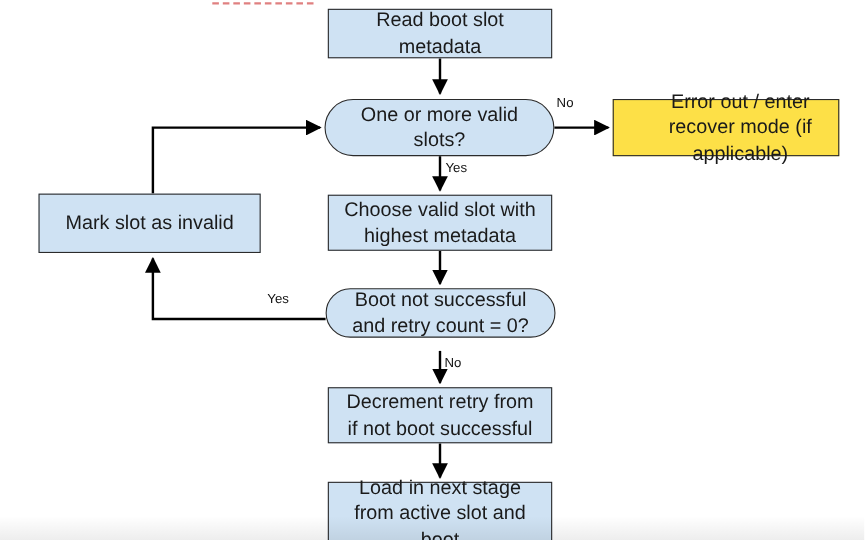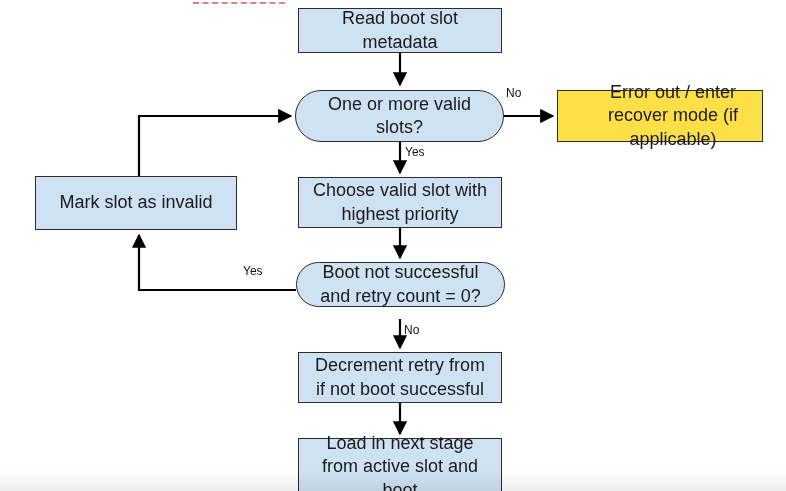--- a/index.html
+++ b/index.html
@@ -78,21 +78,21 @@
       <path d="M400,403 L400,434" marker-end="url(#ah)"></path>
     </g>
   </svg>
 
   <div class="node node-blue" style="left:298px; top:8px; width:204px; height:45px;">Read boot slot metadata</div>
 
   <div class="node node-blue stadium" style="left:295px; top:90px; width:209px; height:52px;">One or more valid slots?</div>
 
   <div class="node node-orange" style="left:557px; top:90px; width:206px; height:52px;">Error out / enter recover mode (if applicable)</div>
 
-  <div class="node node-blue" style="left:298px; top:177px; width:204px; height:51px;">Choose valid slot with highest priority</div>
+  <div class="node node-blue" style="left:298px; top:177px; width:204px; height:51px;">Choose valid slot with highest metadata</div>
 
   <div class="node node-blue" style="left:35px; top:176px; width:202px; height:54px;">Mark slot as invalid</div>
 
   <div class="node node-blue stadium" style="left:296px; top:262px; width:209px; height:45px;">Boot not successful and retry count = 0?</div>
 
   <div class="node node-blue" style="left:298px; top:352px; width:204px; height:51px;">Decrement retry from if not boot successful</div>
 
   <div class="node node-blue" style="left:298px; top:438px; width:204px; height:58px;">Load in next stage from active slot and boot</div>
 
   <div class="edge-label" style="left:506px; top:87px;">No</div>

